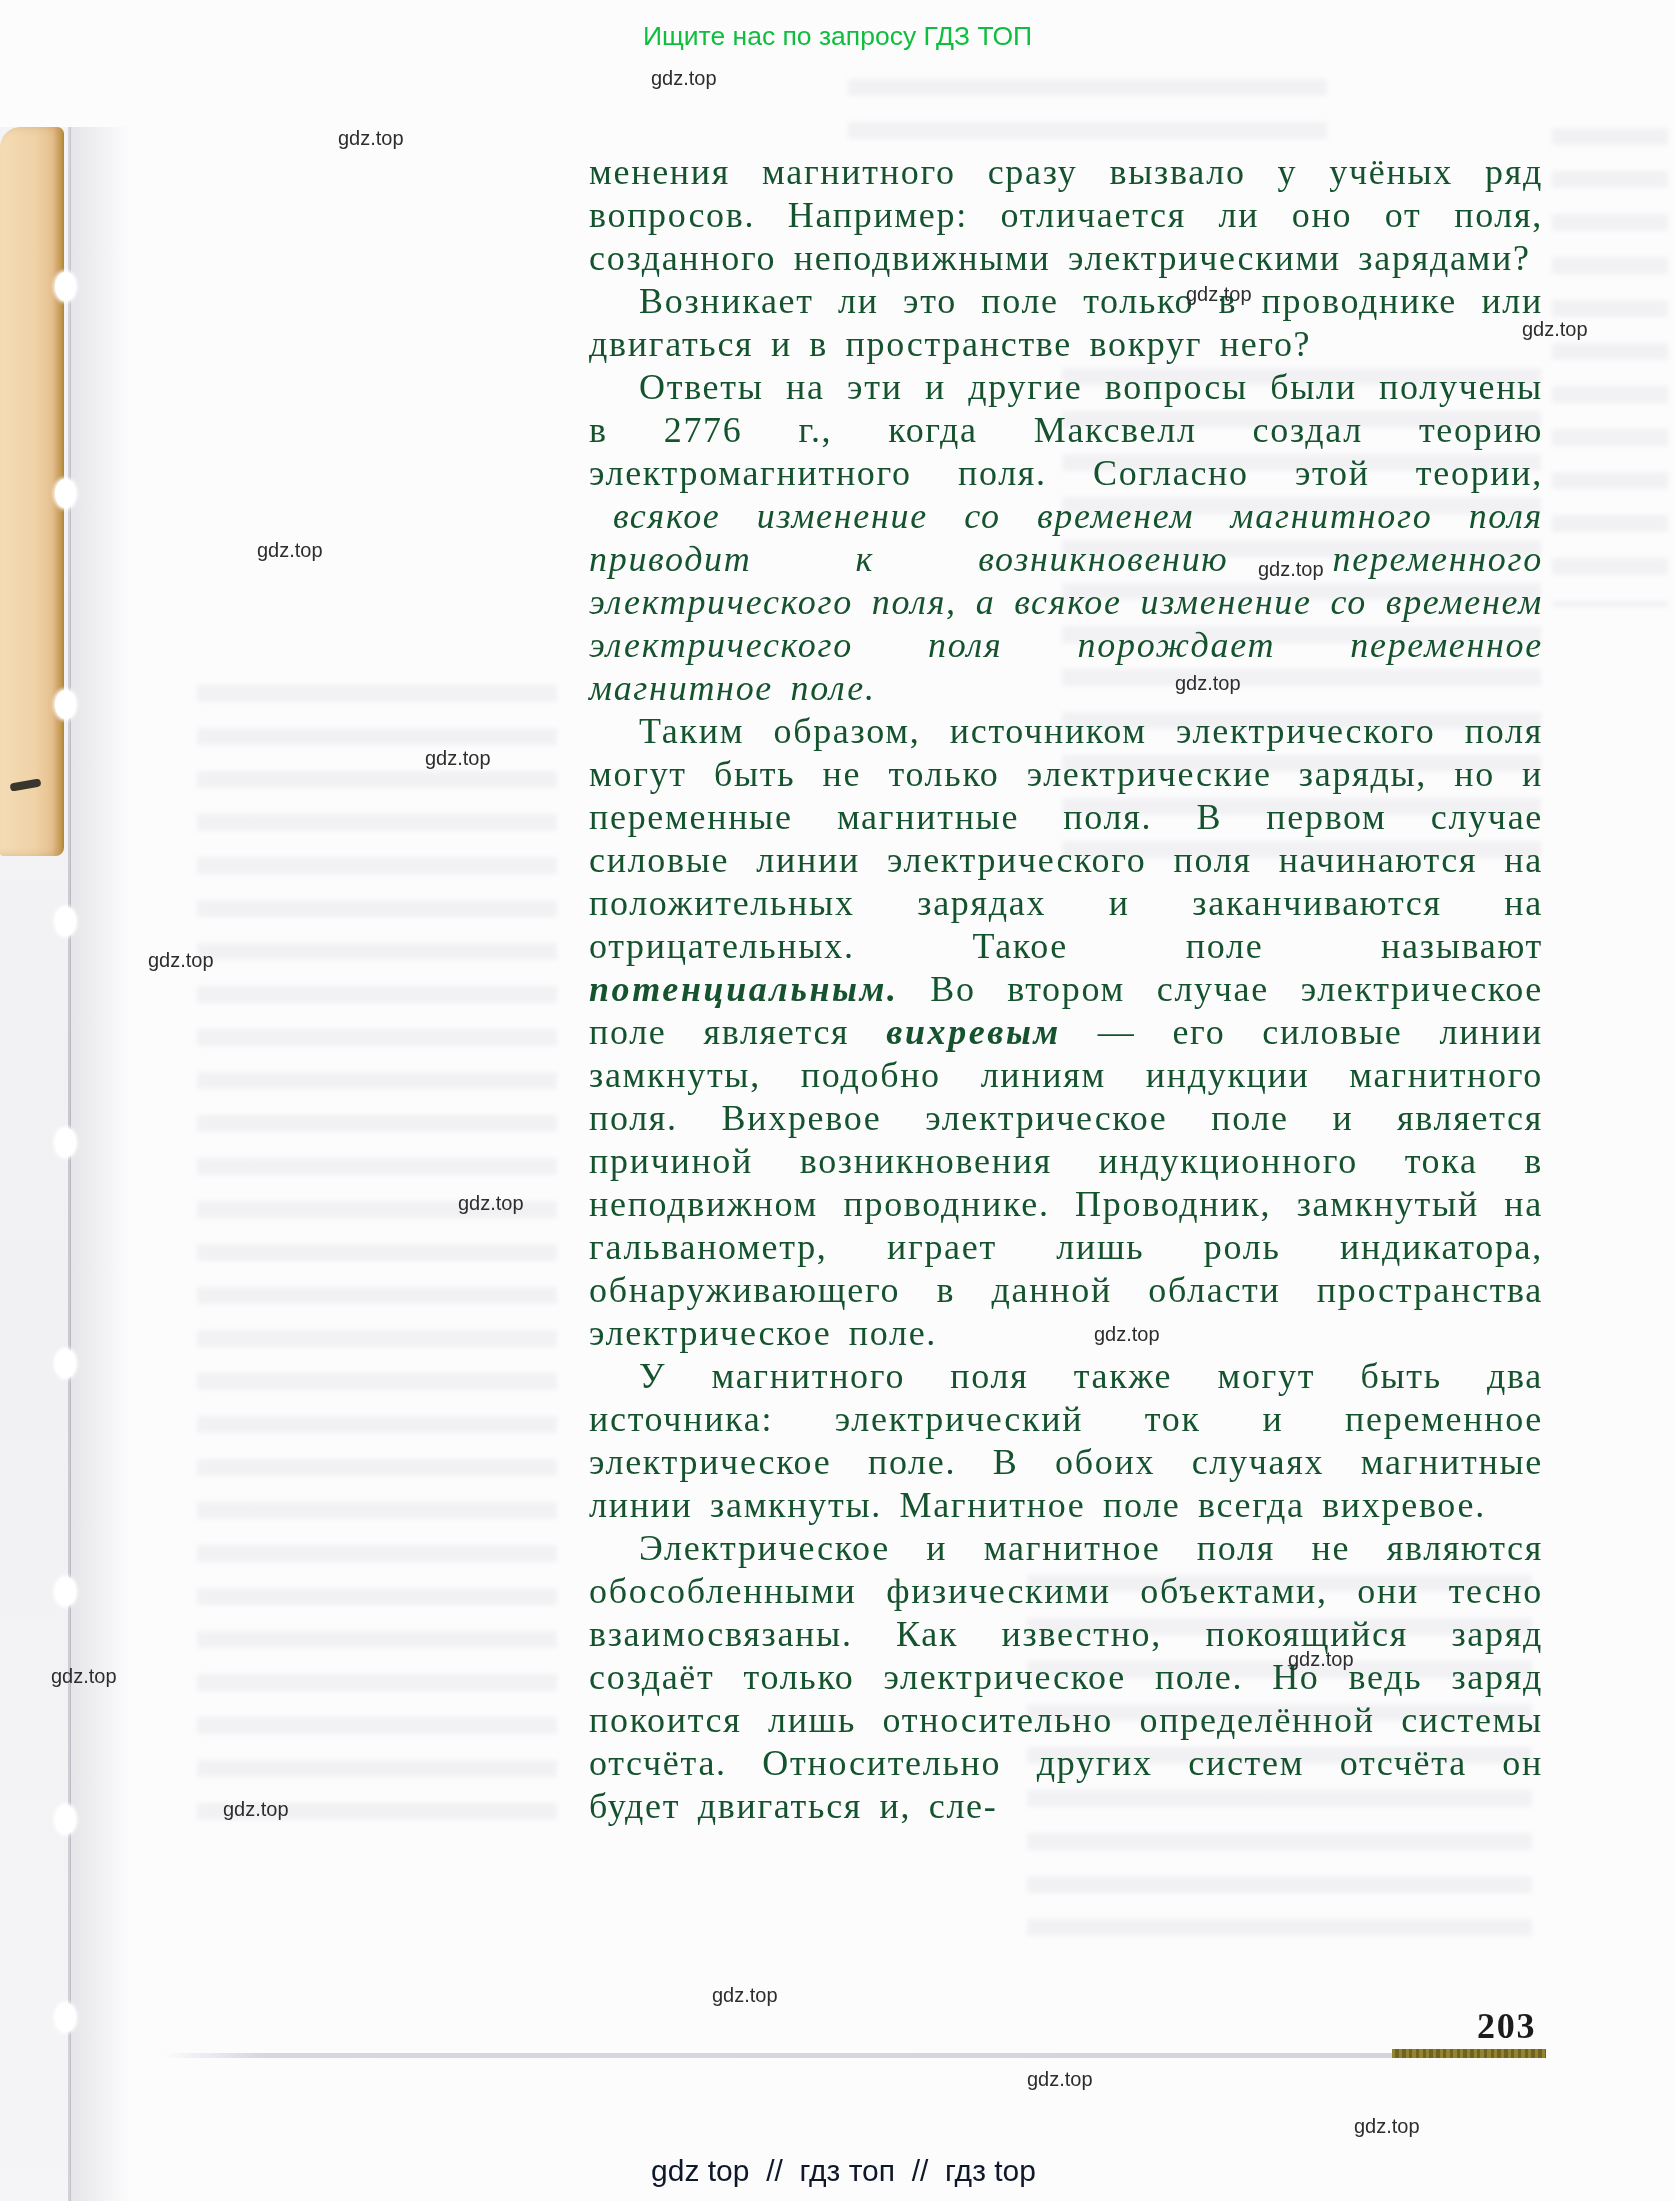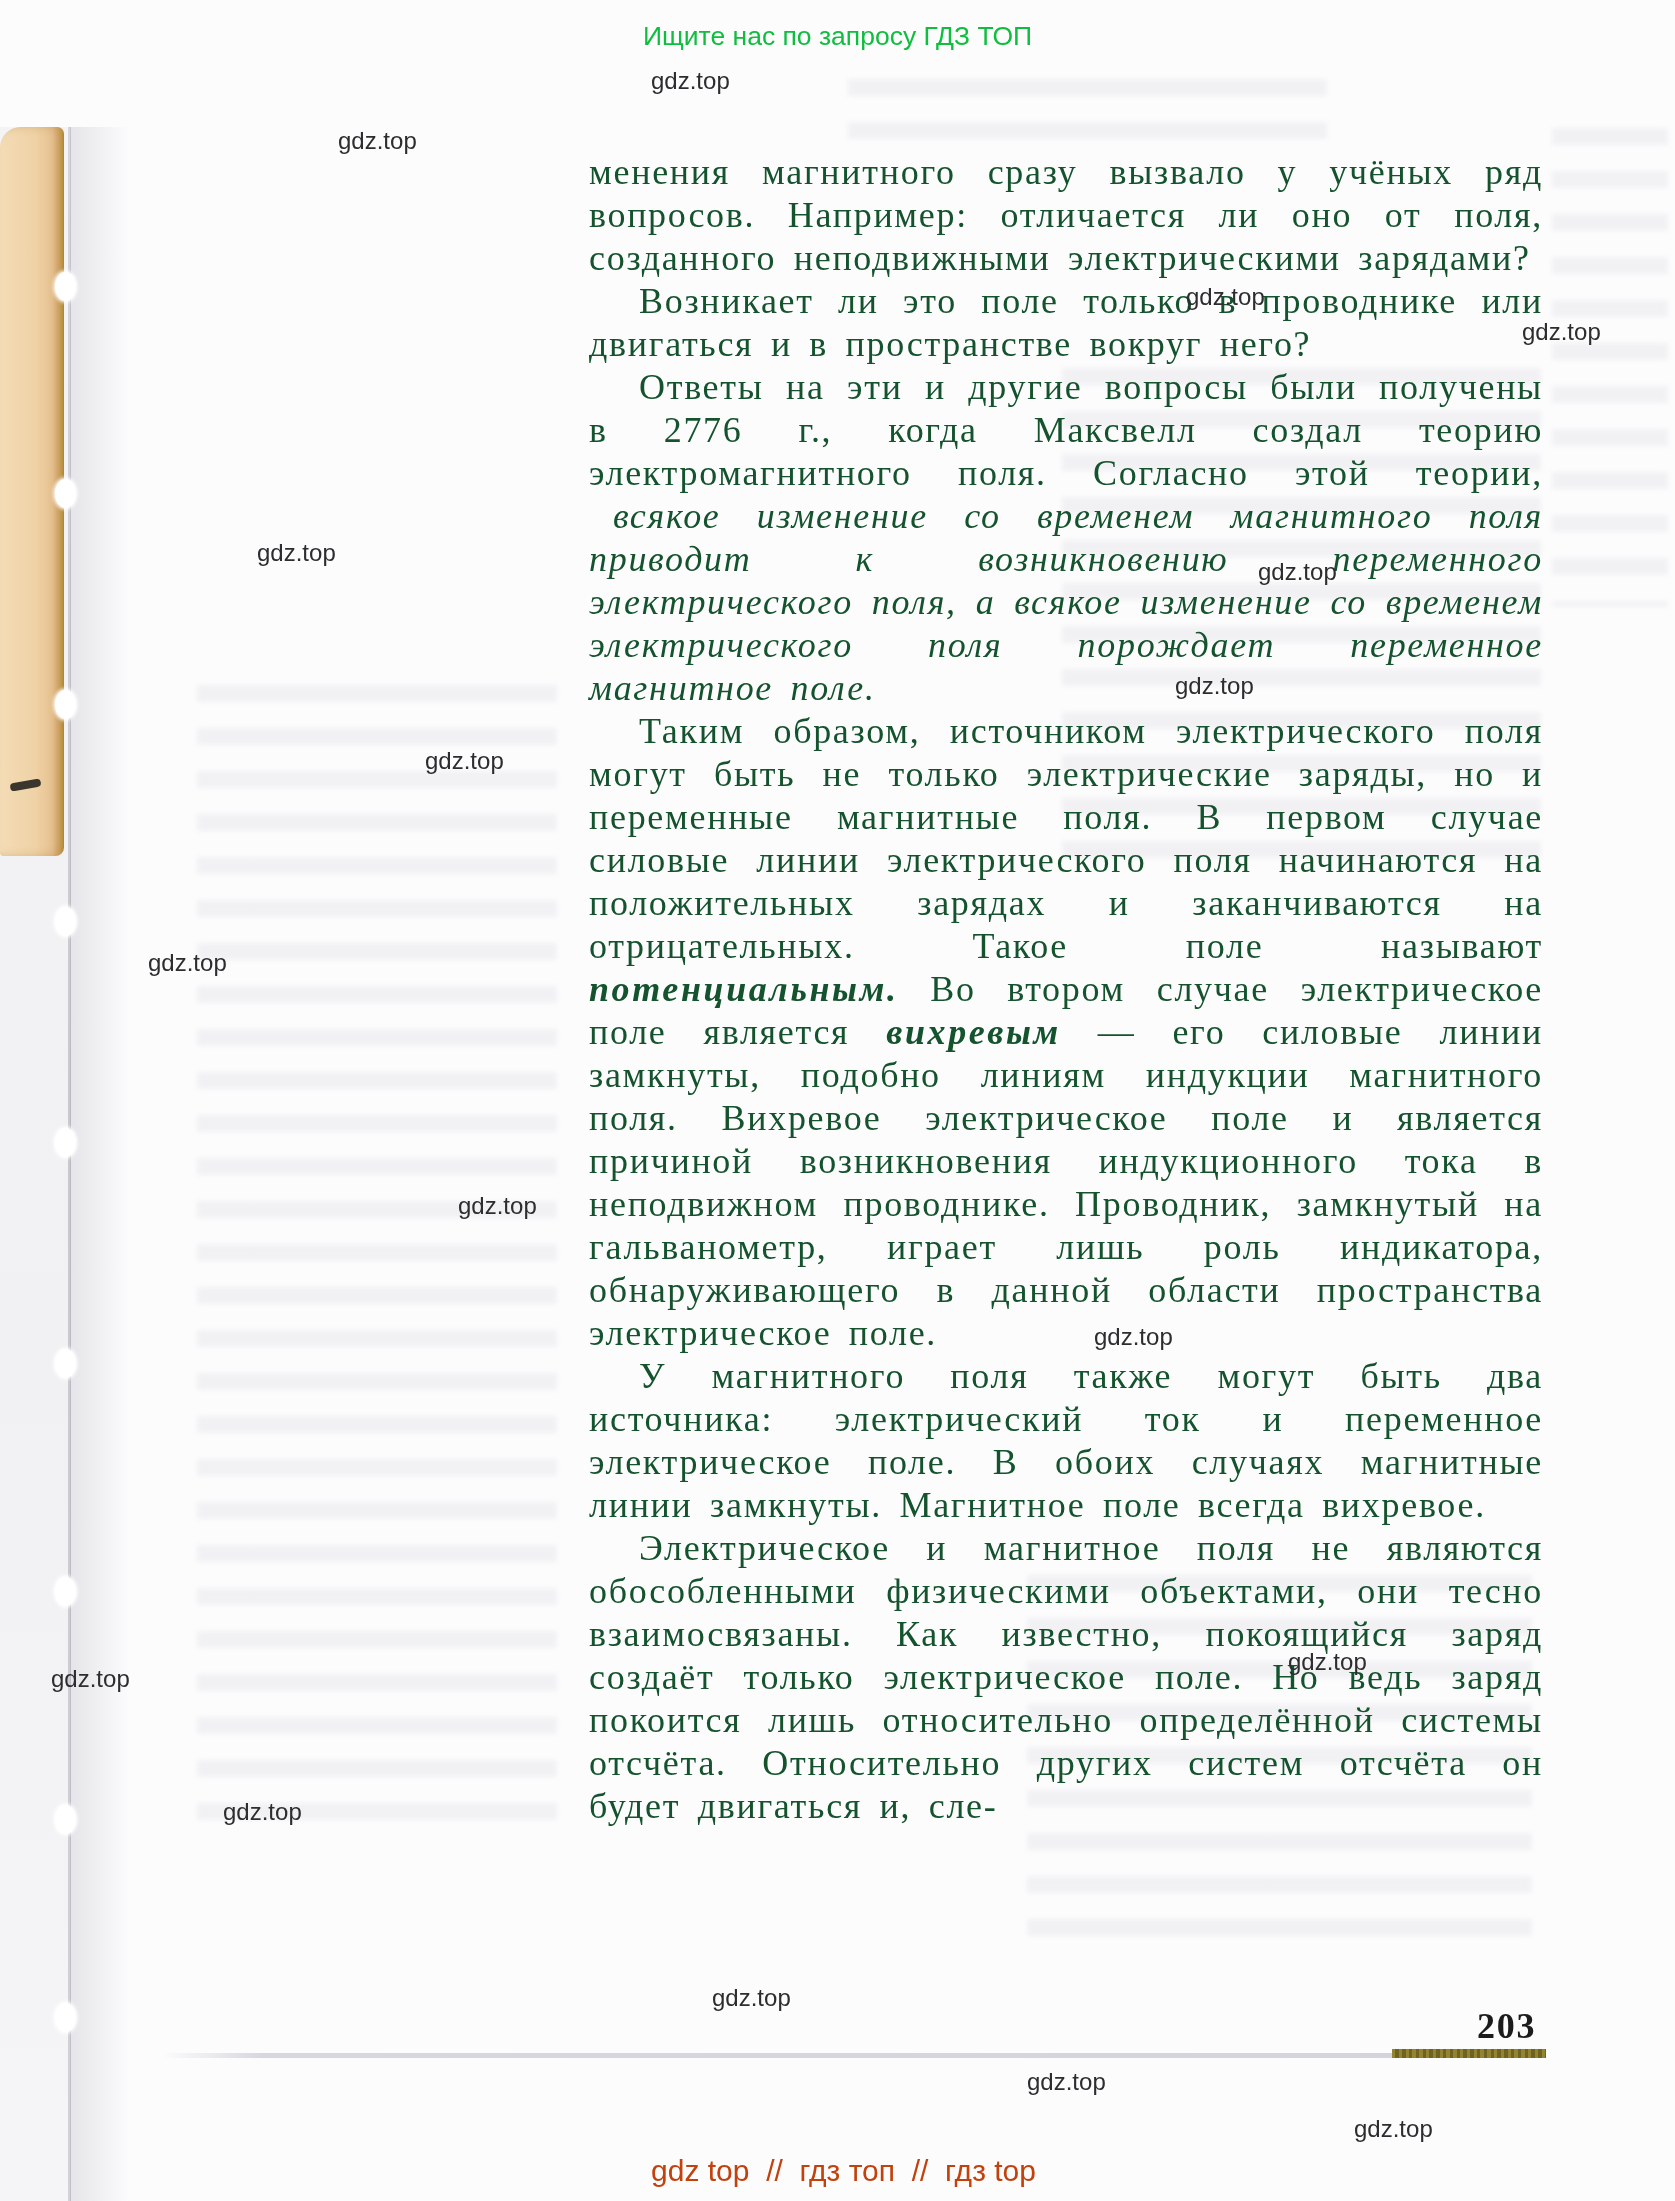--- a/index.html
+++ b/index.html
@@ -37,26 +37,26 @@
   }
   
   .header-link {
     position:absolute; left:0; right:0; top:20.5px; text-align:center;
     font-family:"Liberation Sans","DejaVu Sans",sans-serif;
     font-size:26.5px; color:#0fbe3e; cursor:pointer;
   }
   .footer-link {
     position:absolute; left:12px; right:0; top:2154px; text-align:center;
     font-family:"Liberation Sans","DejaVu Sans",sans-serif;
-    font-size:30px; color:#c2410c; cursor:pointer; white-space:pre;
+    font-size:30px; color:#0f172a; cursor:pointer; white-space:pre;
   }
   
   .wm {
     position:absolute; font-family:"Liberation Sans","DejaVu Sans",sans-serif;
-    font-size:24px; color:#2d2d2f; white-space:nowrap; z-index:5;
+    font-size:20px; color:#2d2d2f; white-space:nowrap; z-index:5;
   }
   
   .text-col {
     position:absolute; left:589px; top:151px; width:954px; z-index:4;
     font-size:36px; line-height:43px; letter-spacing:1.7px; word-spacing:6.8px;
     text-align:justify; color:#14532d;
   }
   .para { margin:0; }
   .para.indent { text-indent:50px; }
   .it { font-style:italic;margin-left:24px; }

